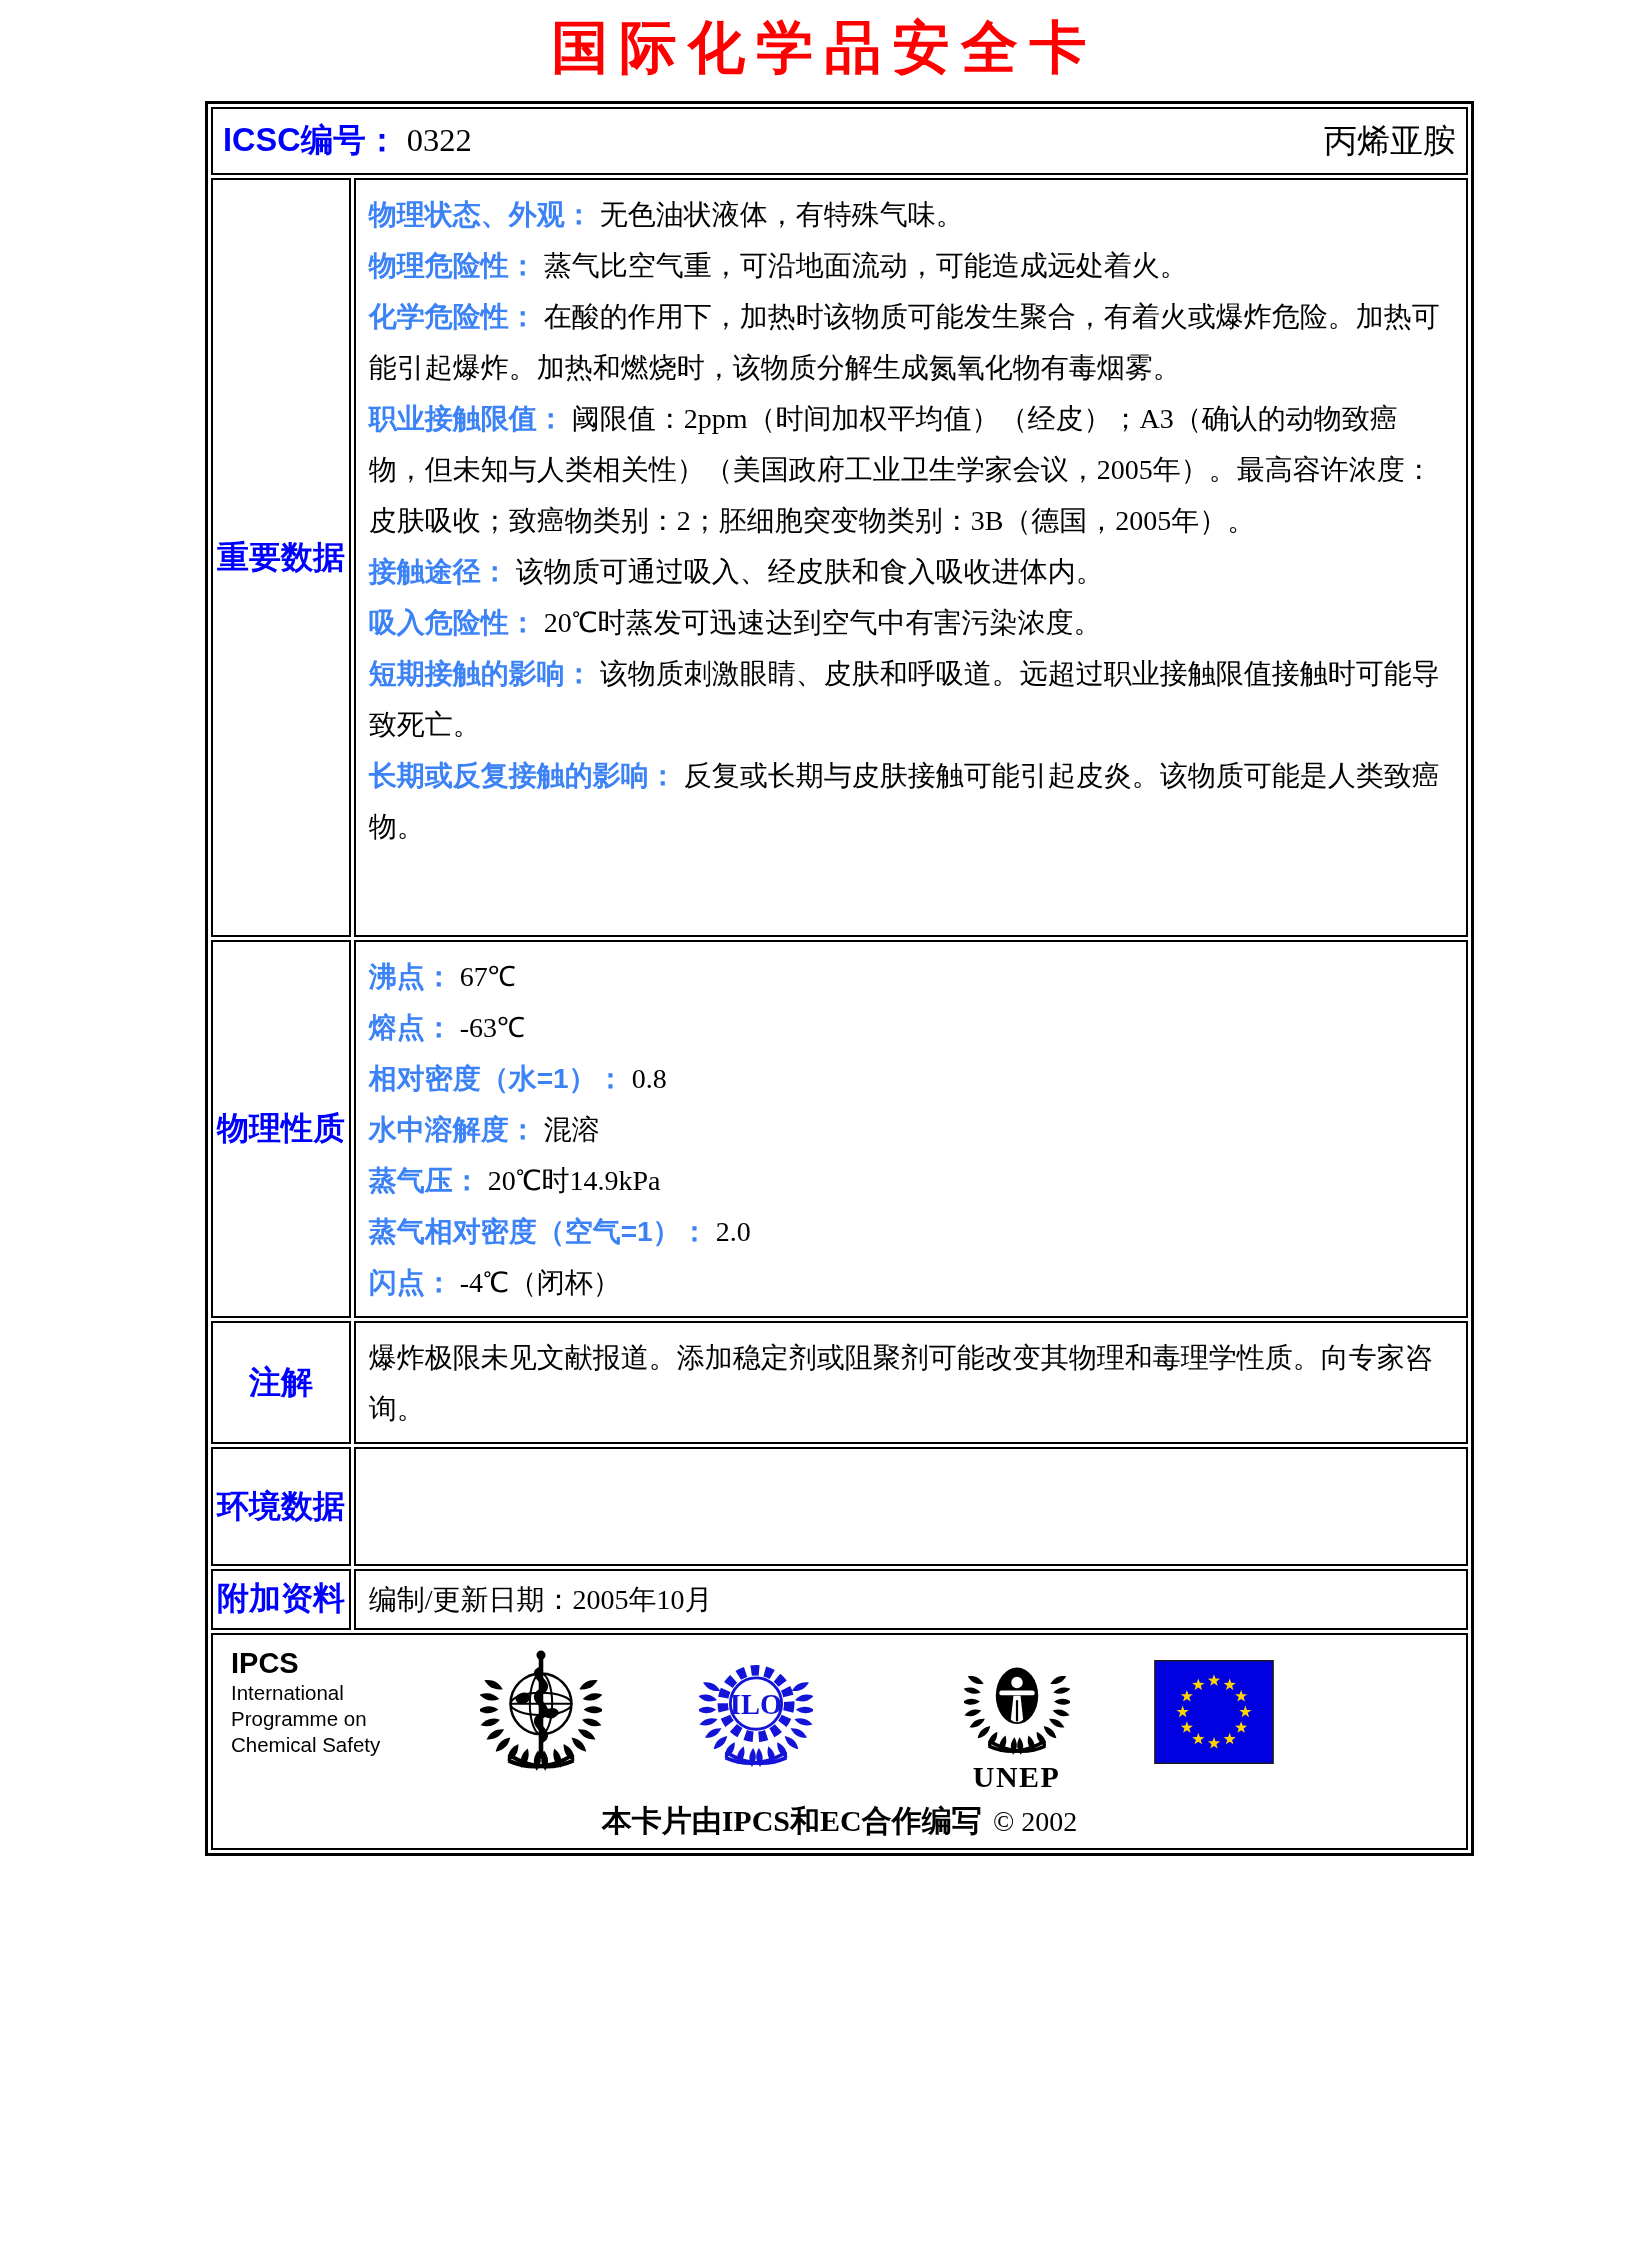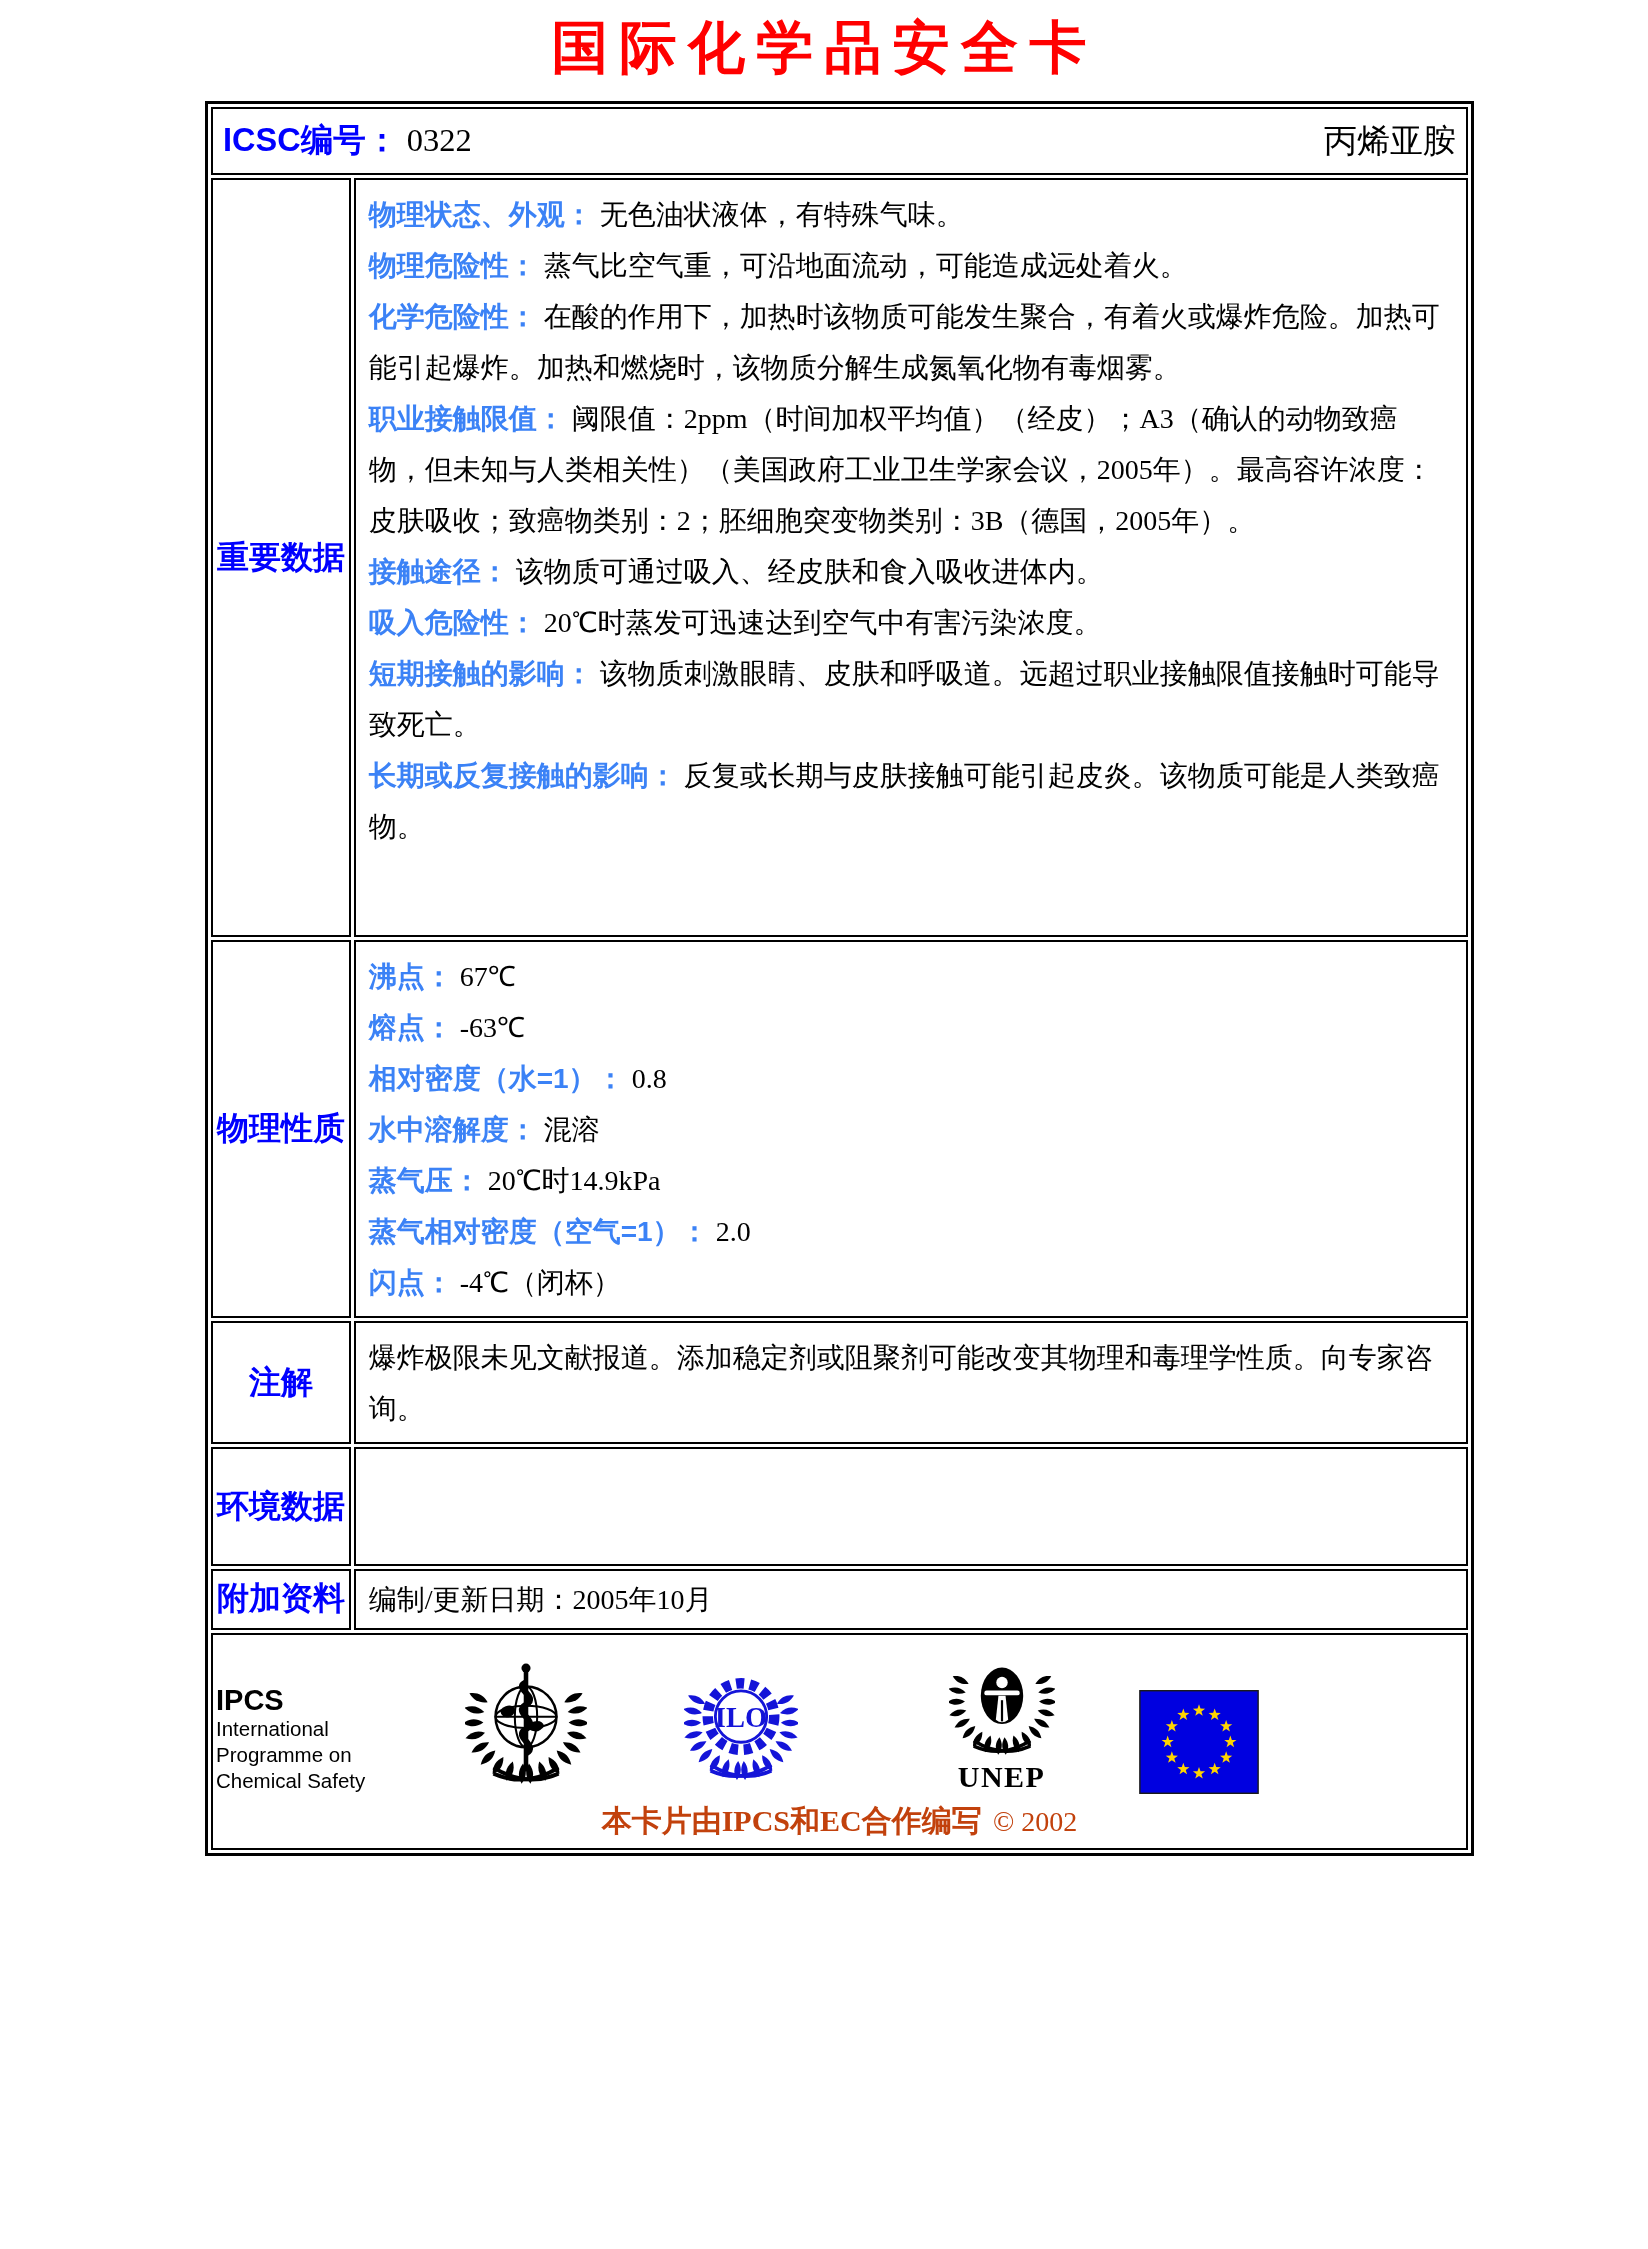--- a/index.html
+++ b/index.html
@@ -68,37 +68,37 @@
   .item .lbl {
     color: #3b82f6; font-weight: bold;
     font-family: "Liberation Sans", sans-serif;
     margin-right: 7px;
     text-align: center;
   }
   .item .txt { font-family: "Liberation Serif", serif; }
 
   
   td.logos-cell { height: 201px; vertical-align: top; padding: 12.7px 0 5.7px 0; }
-  .logos-flex { display: flex; align-items: flex-end; padding-left: 3px; }
+  .logos-flex { display: flex; align-items: flex-start; padding-left: 18px; }
   .ipcs-block { width: 170px; font-family: "Liberation Sans", sans-serif; }
   .ipcs-acronym { font-size: 29px; font-weight: bold; line-height: 32.5px; }
   .ipcs-line { font-size: 20.5px; line-height: 26px; }
   .logo-who  { margin-left: 79px; color: #000000; }
   .logo-ilo  { margin-left: 97px; color: #1414d8; }
   .logo-unep { margin-left: 145px; color: #000000; text-align: center; width: 117px; }
   .unep-word {
     font-family: "Liberation Serif", serif;
     font-weight: bold; font-size: 30px; letter-spacing: 1.4px;
     margin-top: -4.2px;
   }
   .logo-eu   { margin-left: 79px; margin-top: 12.7px; }
   .copyright-line {
     text-align: center;
     margin-top: 7px;
-    color: #c2410c;
+    color: #000000;
     font-size: 30px;
   }
   .copyright-main { font-weight: bold; font-family: "Liberation Serif", serif; }
   .copyright-year { font-weight: normal; margin-left: 11.3px; font-size: 28px; }
 
   
   td.legal-cell { height: 69px; padding: 0 10px; font-size: 28px; }
   .legal-label {
     font-weight: bold; color: #000;
     font-family: "Liberation Sans", sans-serif;

